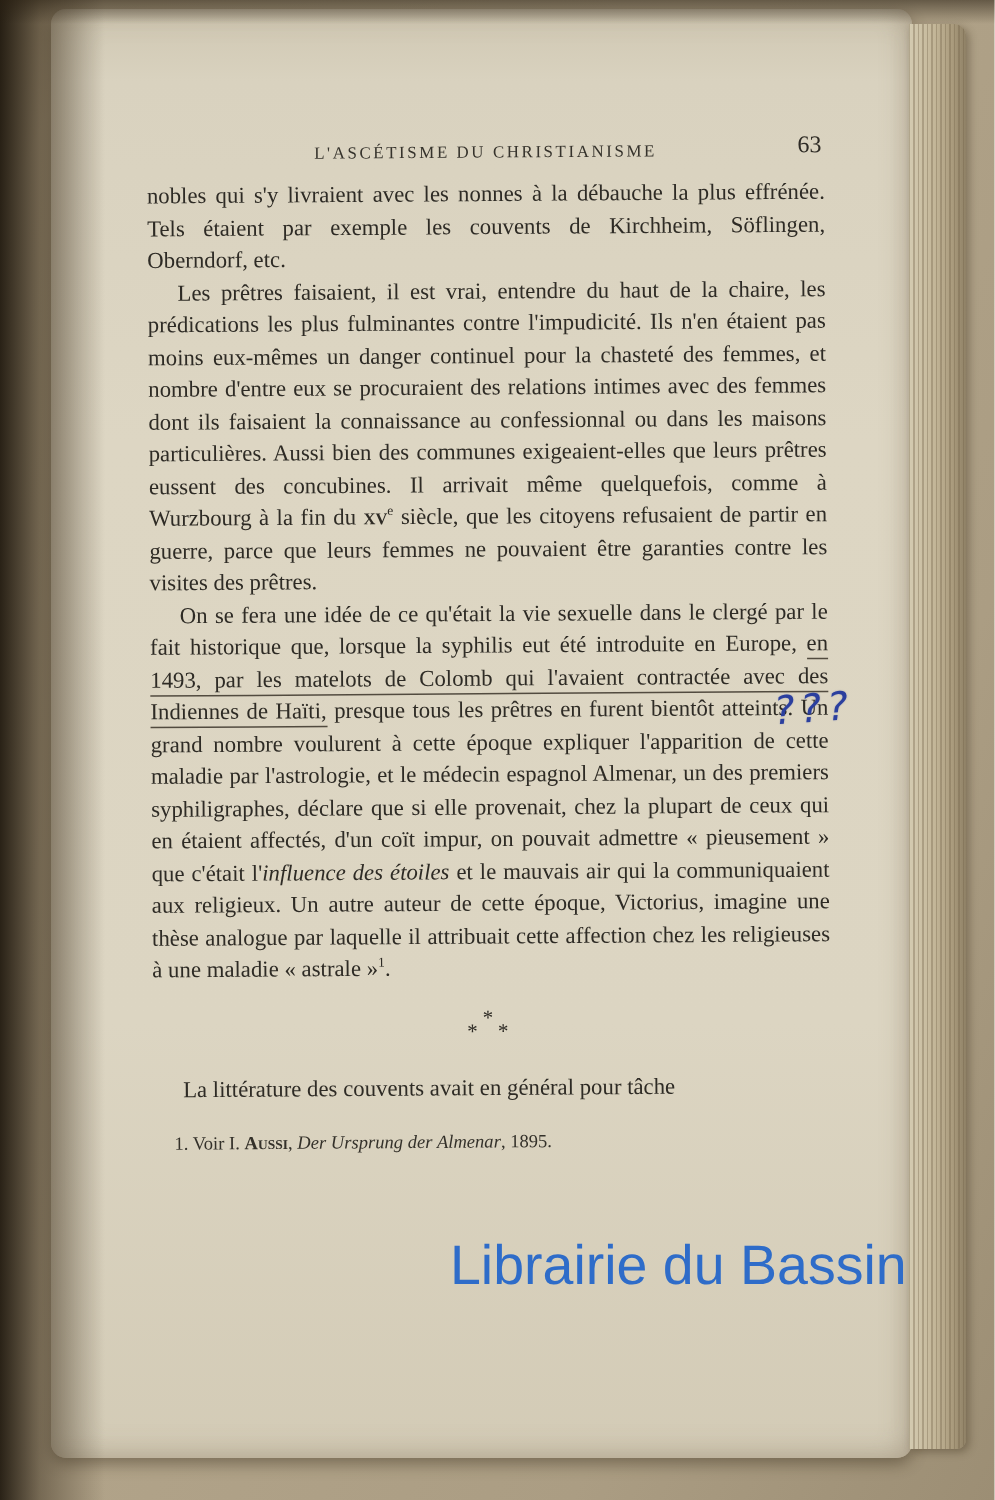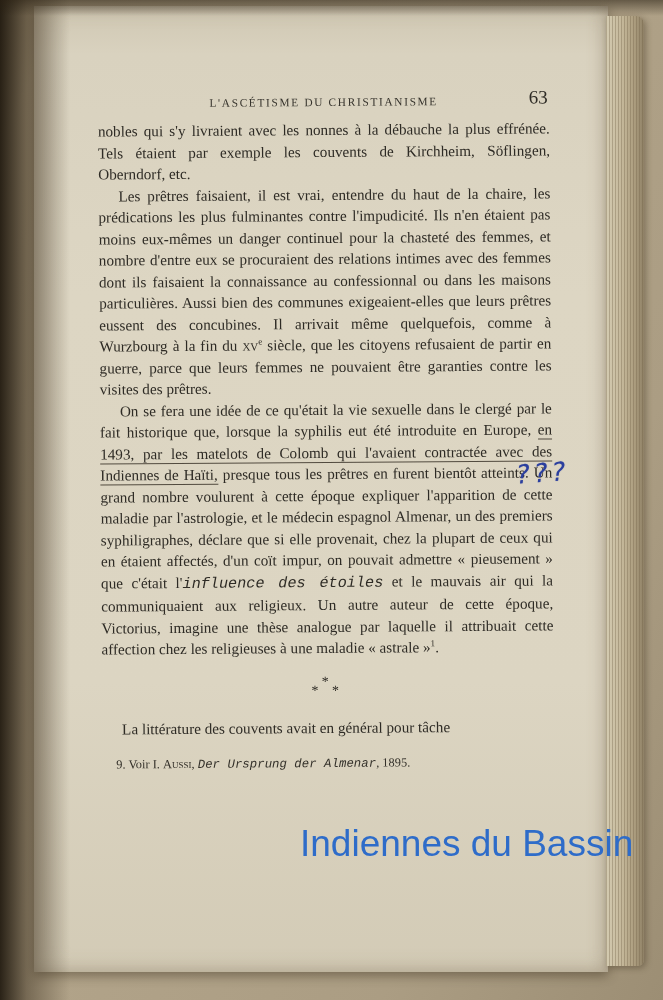--- a/index.html
+++ b/index.html
@@ -7,21 +7,21 @@
     width:663px;height:1000px;position:relative;overflow:hidden;
     background:linear-gradient(115deg,#8d7f66 0%,#a89a80 6%,#b2a48a 40%,#ab9d83 75%,#9c8e74 100%);
     font-family:"Liberation Serif","DejaVu Serif",serif;
   }
   .scene{position:absolute;inset:0;}
   .page{
     position:absolute;left:34px;top:6px;width:574px;height:966px;
     background:linear-gradient(180deg,#cfc7b2 0%,#d9d2bf 5%,#ddd6c3 30%,#dcd5c2 70%,#d3cbb6 100%);
     box-shadow:inset 10px 0 22px rgba(118,102,76,.28), inset -8px 0 14px rgba(118,102,76,.22),
                0 4px 10px rgba(55,44,26,.45);
-    border-radius:0;
+    border-radius:10px;
   }
   .page-edges{
     position:absolute;left:606px;top:16px;width:38px;height:950px;
     background:
       repeating-linear-gradient(90deg, rgba(112,96,70,.35) 0 1px, rgba(0,0,0,0) 1px 3px),
       linear-gradient(90deg,#d4cbb1 0%,#c3b698 45%,#ab9c7e 75%,#8f8166 100%);
     border-radius:0 8px 6px 0;
     box-shadow:2px 2px 6px rgba(60,48,28,.4);
   }
   .left-shadow{
@@ -34,25 +34,25 @@
     background:linear-gradient(180deg, rgba(40,31,18,.55), rgba(40,31,18,0));
     pointer-events:none;
   }
   .text-block{
     position:absolute;left:66px;top:84px;width:452px;
     font-size:15.2px;line-height:21.5px;color:#2e2b25;
     transform:rotate(-0.4deg);
   }
   .header{position:relative;text-align:center;margin-bottom:12px;height:17px;}
   .header-title{font-size:11.3px;letter-spacing:1.7px;color:#36332c;}
-  .page-number{position:absolute;right:2px;top:-2px;font-size:19px;color:#2e2b25;}
+  .page-number{position:absolute;right:2px;top:-2px;font-size:16px;color:#2e2b25;}
   p.para{margin:0;text-align:justify;}
   p.para.indent{text-indent:20px;}
-  .sc{font-variant:small-caps;}
-  .i{font-style:italic;font-family:Liberation Mono, monospace;}
+  .sc{font-variant:small-caps;font-weight:bold;}
+  .i{font-style:italic;}
   .u{border-bottom:1.5px solid rgba(58,50,40,.85);padding-bottom:1px;}
   sup{font-size:0.6em;line-height:0;vertical-align:super;}
   .separator{text-align:center;font-size:14px;line-height:9px;margin:18px 0 0;letter-spacing:5px;color:#2e2b25;}
   #continuation{margin-top:22px;}
   .footnote{margin:15px 0 0 14px;font-size:12.4px;text-align:left;color:#34312a;}
   .annotation{
     position:absolute;left:516px;top:458px;
     font-family:"DejaVu Sans","Liberation Sans",sans-serif;
     font-style:italic;font-size:26px;letter-spacing:4px;
     color:#2b3f9e;transform:rotate(-4deg);
@@ -78,21 +78,21 @@
       <div id="body-text">
           <p class="para"><span>nobles qui s'y livraient avec les nonnes à la débauche la plus effrénée. Tels étaient par exemple les couvents de Kirchheim, Söflingen, Oberndorf, etc.</span></p>
           <p class="para indent"><span>Les prêtres faisaient, il est vrai, entendre du haut de la chaire, les prédications les plus fulminantes contre l'impudicité. Ils n'en étaient pas moins eux-mêmes un danger continuel pour la chasteté des femmes, et nombre d'entre eux se procuraient des relations intimes avec des femmes dont ils faisaient la connaissance au confessionnal ou dans les maisons particulières. Aussi bien des communes exigeaient-elles que leurs prêtres eussent des concubines. Il arrivait même quelquefois, comme à Wurzbourg à la fin du </span><span class="sc">xv</span><sup>e</sup><span> siècle, que les citoyens refusaient de partir en guerre, parce que leurs femmes ne pouvaient être garanties contre les visites des prêtres.</span></p>
           <p class="para indent"><span>On se fera une idée de ce qu'était la vie sexuelle dans le clergé par le fait historique que, lorsque la syphilis eut été introduite en Europe, </span><span class="u">en 1493, par les matelots de Colomb qui l'avaient contractée avec des Indiennes de Haïti,</span><span> presque tous les prêtres en furent bientôt atteints. Un grand nombre voulurent à cette époque expliquer l'apparition de cette maladie par l'astrologie, et le médecin espagnol Almenar, un des premiers syphiligraphes, déclare que si elle provenait, chez la plupart de ceux qui en étaient affectés, d'un coït impur, on pouvait admettre « pieusement » que c'était l'</span><span class="i">influence des étoiles</span><span> et le mauvais air qui la communiquaient aux religieux. Un autre auteur de cette époque, Victorius, imagine une thèse analogue par laquelle il attribuait cette affection chez les religieuses à une maladie « astrale »</span><sup>1</sup><span>.</span></p>
         </div>
       <div class="separator">
         <div>*</div>
         <div>* *</div>
       </div>
       <p class="para indent" id="continuation"><span>La littérature des couvents avait en général pour tâche</span></p>
-      <p class="footnote" id="footnote"><span>9. Voir I. </span><span class="sc">Aussi</span><span>, </span><span class="i">Der Ursprung der Almenar</span><span>, 1895.</span></p>
+      <p class="footnote" id="footnote"><span>1. Voir I. </span><span class="sc">Aussi</span><span>, </span><span class="i">Der Ursprung der Almenar</span><span>, 1895.</span></p>
     </div>
   </div>
   <div class="page-edges"></div>
   <div class="left-shadow"></div>
   <div class="top-shadow"></div>
   <div class="annotation">???</div>
-  <div class="watermark">Indiennes du Bassin</div>
+  <div class="watermark">Librairie du Bassin</div>
 </div>
 
 </body></html>

